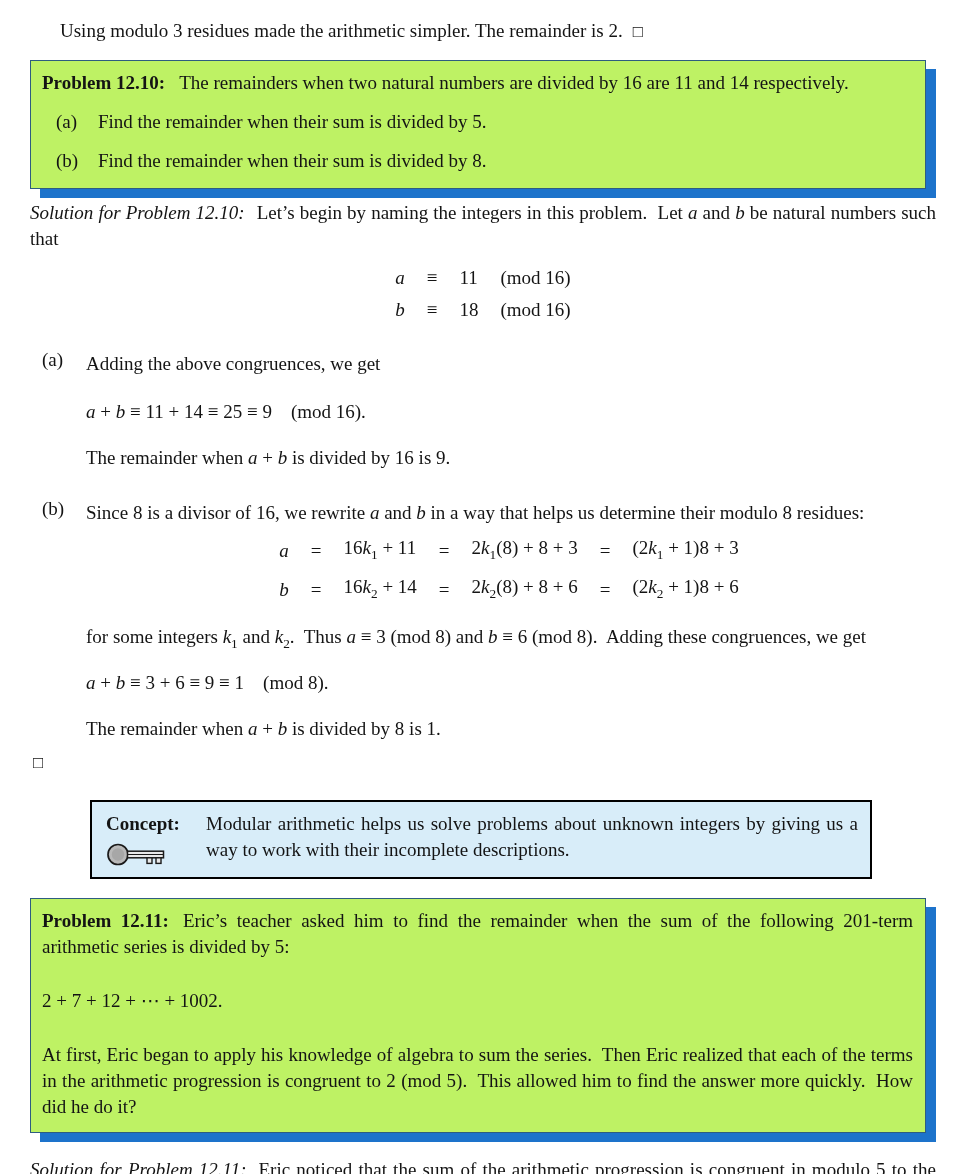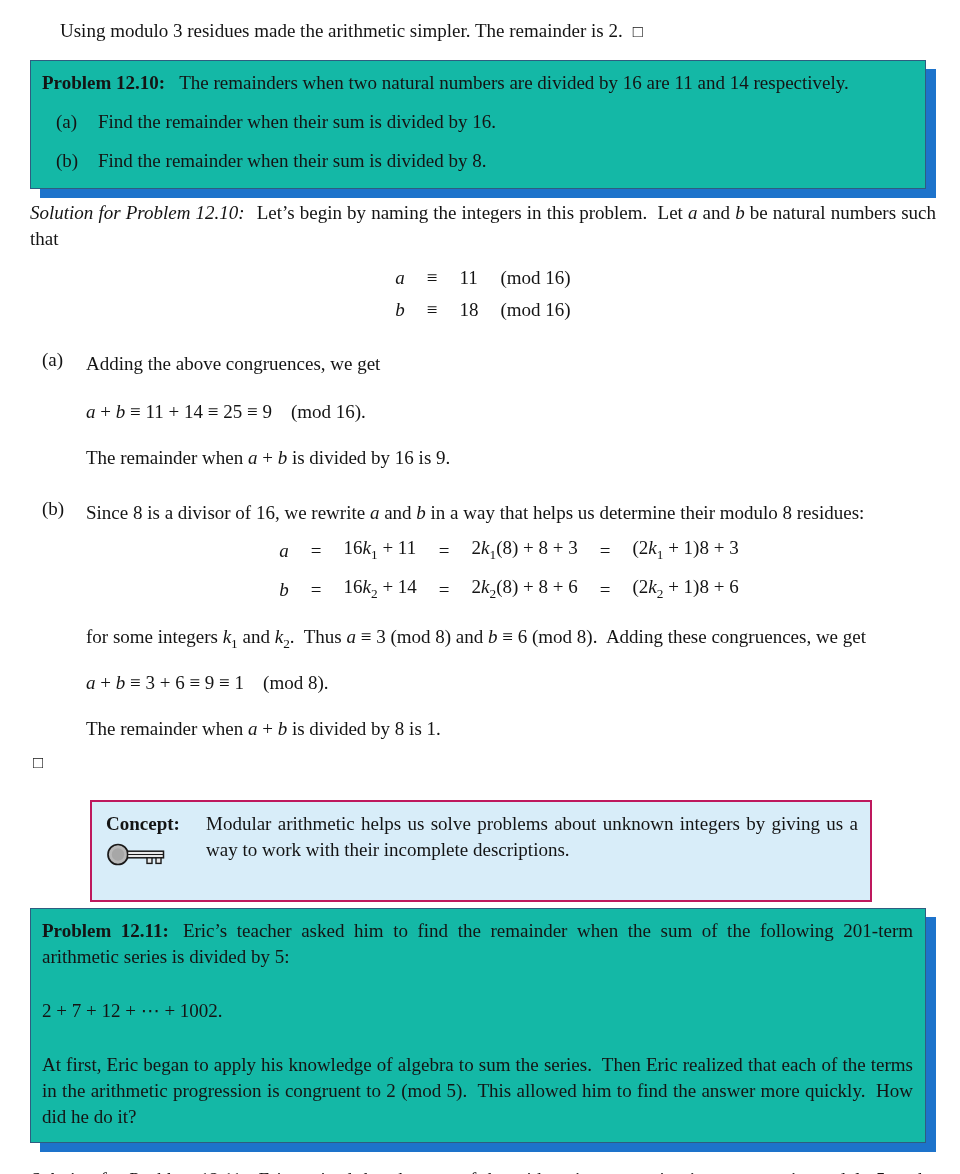--- a/index.html
+++ b/index.html
@@ -10,21 +10,21 @@
     font-size:19px; line-height:26px; color:#141414;
   }
   .content { padding:18px 24px 0 30px; }
 
   
   .intro { margin:0; text-indent:30px; }
   .qed-inline { margin-left:10px; font-size:17px; }
 
   
   .problem-box {
-    background:#14b8a6;
+    background:#bef264;
     border:1px solid #2e5d80;
     box-shadow:10px 9px 0 0 #1d73cb;
     padding:9px 12px 12px 11px;
     margin:15px 10px 0 0;
   }
   .problem-box p { margin:0; text-align:justify; }
   .pb-label { font-weight:bold; margin-right:14px; }
   .pb-part { margin:13px 0 2px 14px; display:flex; }
   .pb-part-label { flex:0 0 42px; }
   .pb-center-eq { text-align:center; margin:28px 0 !important; }
@@ -44,43 +44,43 @@
   .part-label { flex:0 0 40px; padding-left:12px; white-space:nowrap; }
   .part-body { flex:1; }
   .part-body p { margin:4px; text-align:justify; }
   .result-line { margin-top:20px !important; }
   .qed-par { margin:4px 0 0 3px; font-size:17px; }
 
   
   .concept-box {
     margin:24px 64px 0 60px;
     background:#d8edf9;
-    border:2px solid #be185d;
-    display:flex; padding:9px 12px 25px 14px;
+    border:2px solid #000000;
+    display:flex; padding:9px 12px 2px 14px;
   }
   .concept-left { flex:0 0 100px; }
   .concept-label { font-weight:bold; }
   .concept-text { flex:1; margin:0; text-align:justify; }
   .key-wrap { margin-top:4px; }
 
   i { font-style:italic; }
   sub { font-size:70%; }
 </style>
 </head>
 <body>
 
 <div class="content">
 
   <p class="intro"><span>Using modulo 3 residues made the arithmetic simpler.  The remainder is 2.</span><span class="qed-inline">□</span></p>
 
   <div class="problem-box">
     <p><span class="pb-label">Problem 12.10:</span><span>The remainders when two natural numbers are divided by 16 are 11 and 14 respectively.</span></p>
     <div class="pb-part">
       <span class="pb-part-label">(a)</span>
-      <span>Find the remainder when their sum is divided by 16.</span>
+      <span>Find the remainder when their sum is divided by 5.</span>
     </div>
     <div class="pb-part">
       <span class="pb-part-label">(b)</span>
       <span>Find the remainder when their sum is divided by 8.</span>
     </div>
   </div>
 
   <p class="sol-lead"><span class="sol-label">Solution for Problem 12.10:</span><span>Let’s begin by naming the integers in this problem.&nbsp; Let <i>a</i> and <i>b</i> be natural numbers such that</span></p>
 
   <table class="eqtab">
@@ -153,21 +153,21 @@
           <rect x="21.5" y="10.2" width="36" height="6.6" fill="#e9e9e9" stroke="#1a1a1a" stroke-width="1.5"></rect>
           <line x1="22" y1="13.5" x2="57" y2="13.5" stroke="#1a1a1a" stroke-width="1.1"></line>
           <rect x="41" y="16.8" width="5" height="5.6" fill="#e9e9e9" stroke="#1a1a1a" stroke-width="1.4"></rect>
           <rect x="50" y="16.8" width="5" height="5.6" fill="#e9e9e9" stroke="#1a1a1a" stroke-width="1.4"></rect>
         </svg>
       </div>
     </div>
     <p class="concept-text">Modular arithmetic helps us solve problems about unknown integers by giving us a way to work with their incomplete descriptions.</p>
   </div>
 
-  <div class="problem-box" style="margin-top:6px;">
+  <div class="problem-box" style="margin-top:19px;">
     <p><span class="pb-label">Problem 12.11:</span><span>Eric’s teacher asked him to find the remainder when the sum of the following 201-term arithmetic series is divided by 5:</span></p>
     <p class="pb-center-eq">2 + 7 + 12 + ⋯ + 1002.</p>
     <p>At first, Eric began to apply his knowledge of algebra to sum the series.&nbsp; Then Eric realized that each of the terms in the arithmetic progression is congruent to 2 (mod 5).&nbsp; This allowed him to find the answer more quickly.&nbsp; How did he do it?</p>
   </div>
 
   <p class="sol-lead" style="margin-top:24px;"><span class="sol-label">Solution for Problem 12.11:</span><span>Eric noticed that the sum of the arithmetic progression is congruent in modulo 5 to the sum of the modulo 5 residues of the terms:</span></p>
 
 </div>
 
 </body></html>

